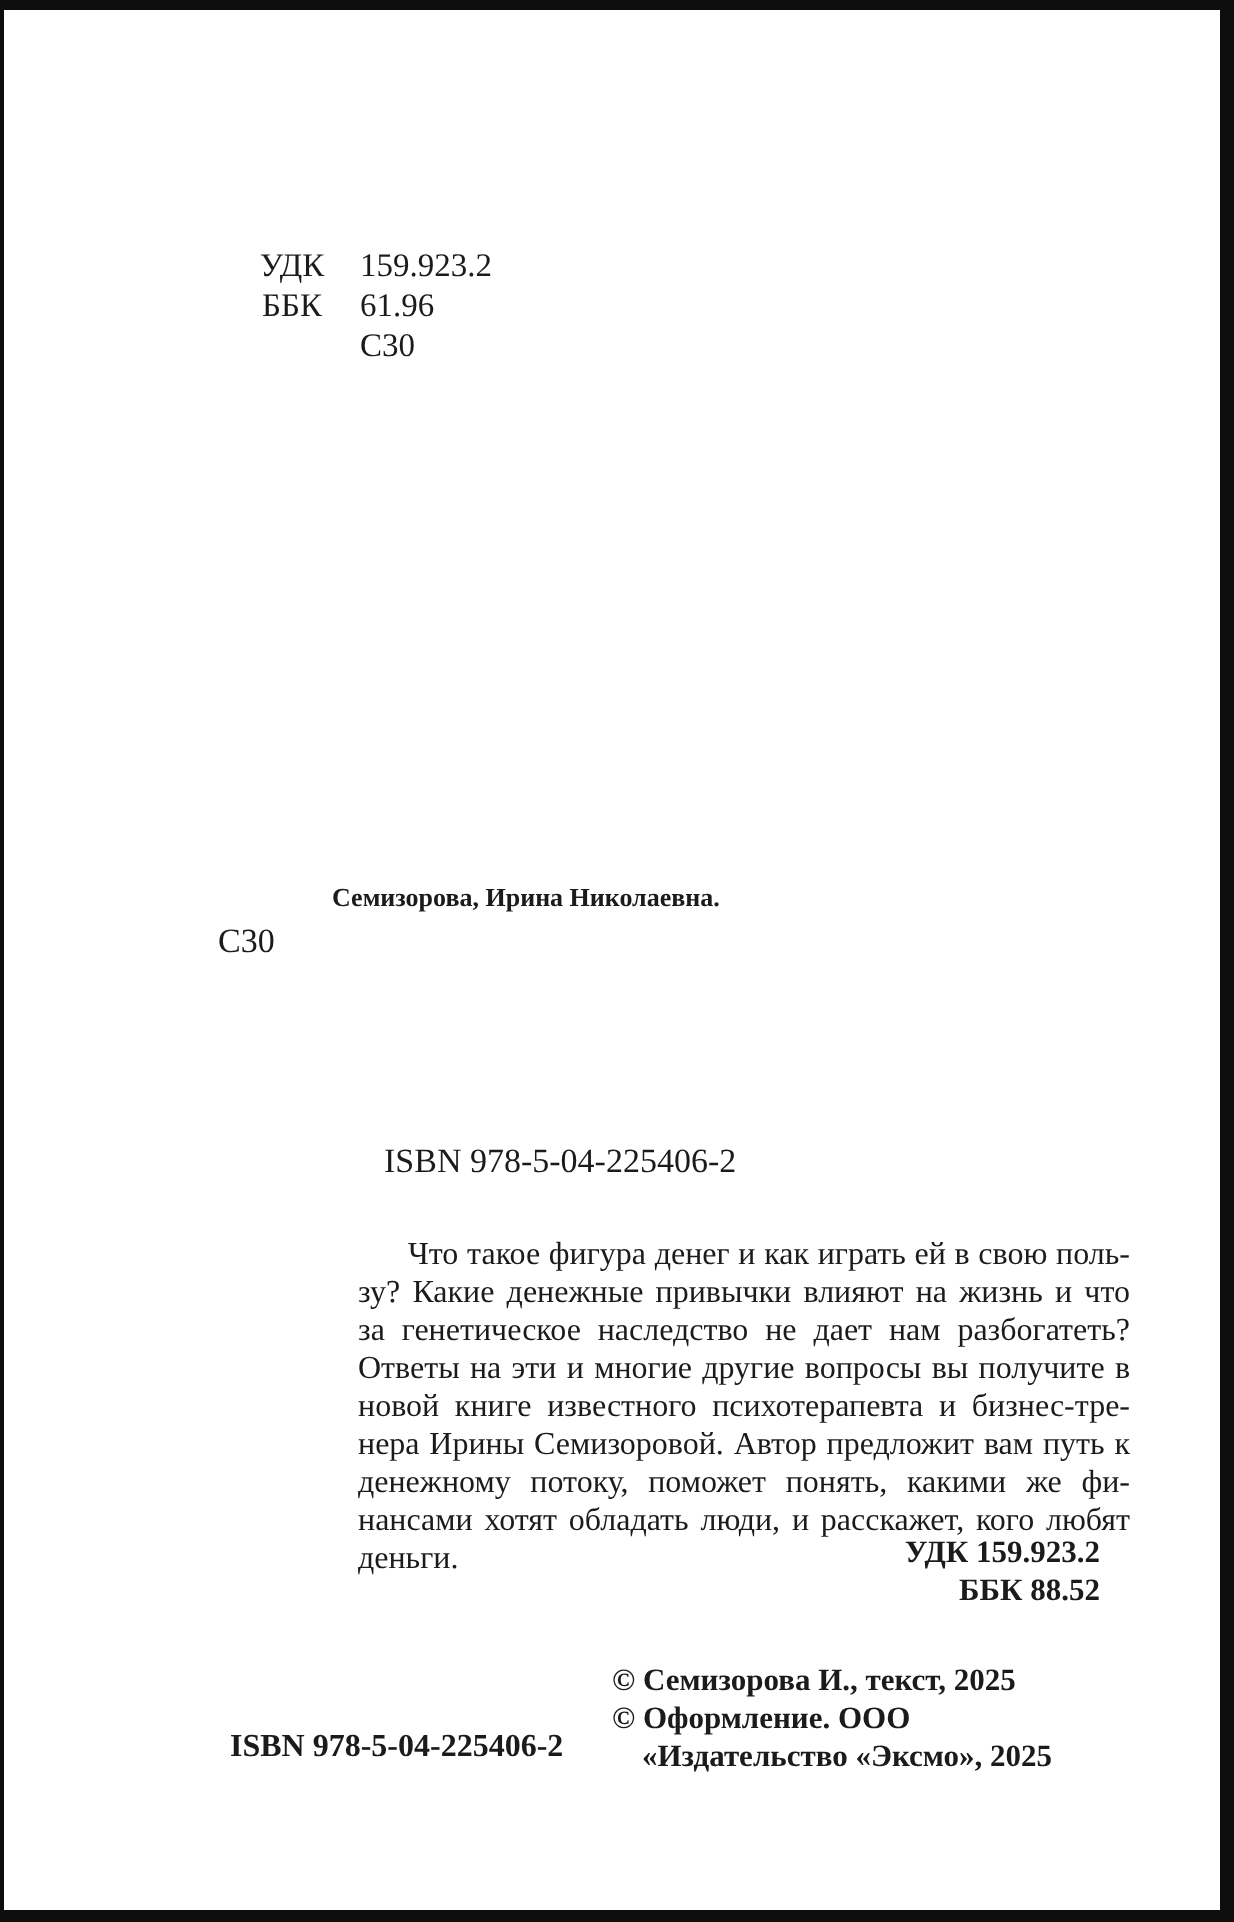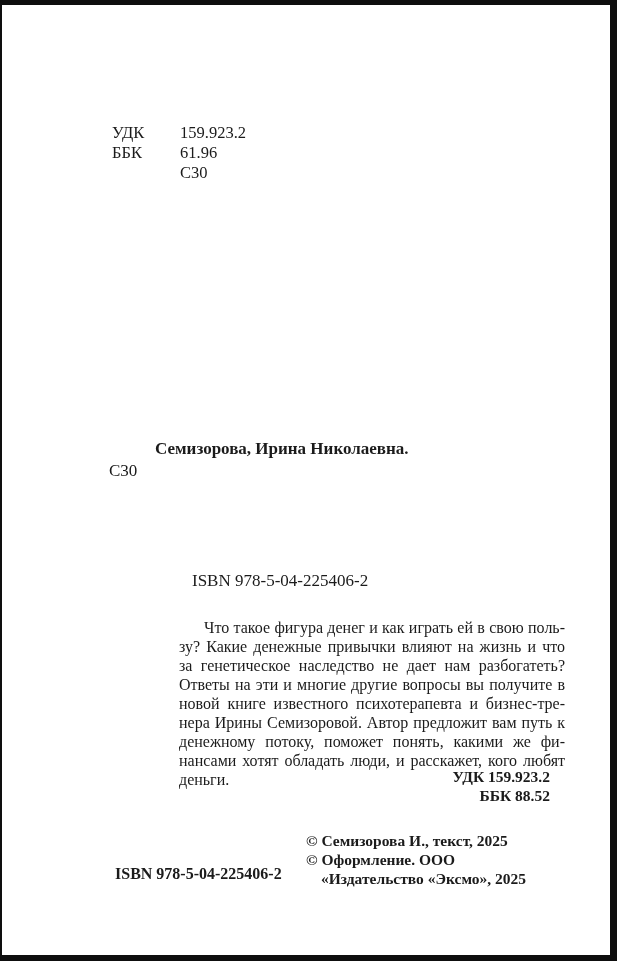--- a/index.html
+++ b/index.html
@@ -23,36 +23,36 @@
   }
   
   .top-codes {
     position: absolute;
     left: 110px;
     top: 118px;
     font-size: 16.5px;
     line-height: 20px;
     white-space: nowrap;
   }
-  .top-codes .code-label { display: inline-block; width: 68px; }
+  .top-codes .code-label { display: inline-block; width: 68px; text-align: center; }
   .top-codes .sign-line { padding-left: 68px; }
 
   
   .bib-sign {
     position: absolute;
     left: 107px;
     top: 456px;
     font-size: 17px;
   }
   .bib-block {
     position: absolute;
-    left: 153px;
+    left: 164px;
     top: 433px;
     width: 386px;
-    font-size: 17px;
+    font-size: 13px;
     line-height: 21px;
   }
   .bib-author { font-weight: bold; }
   .bib-desc {
     margin: 0;
     text-align: justify;
     text-indent: 20px;
   }
   .isbn-mid {
     position: absolute;

